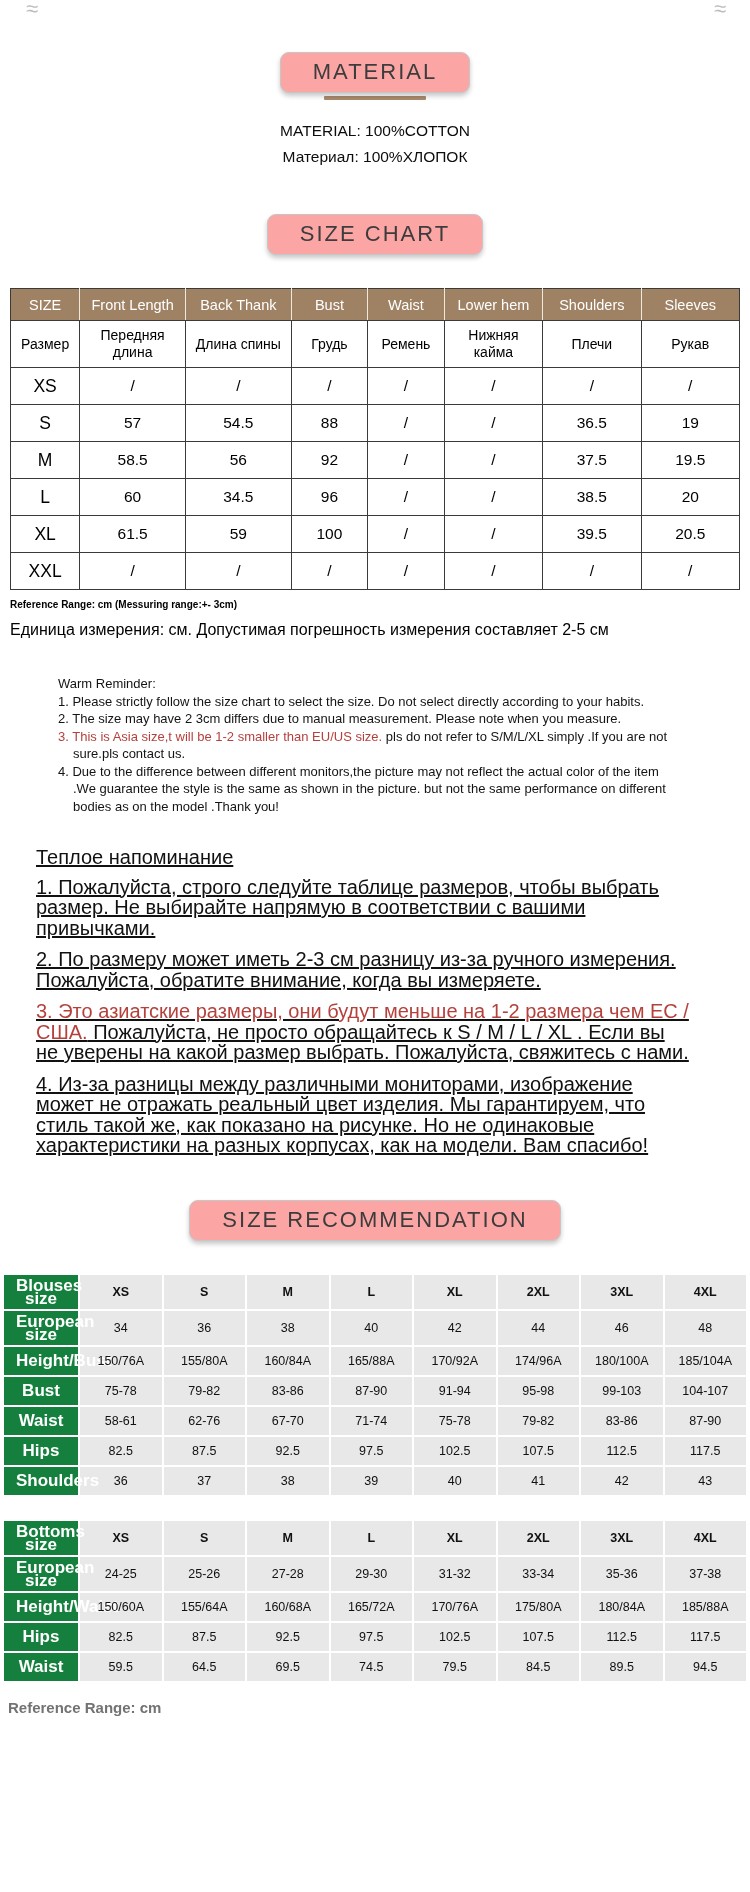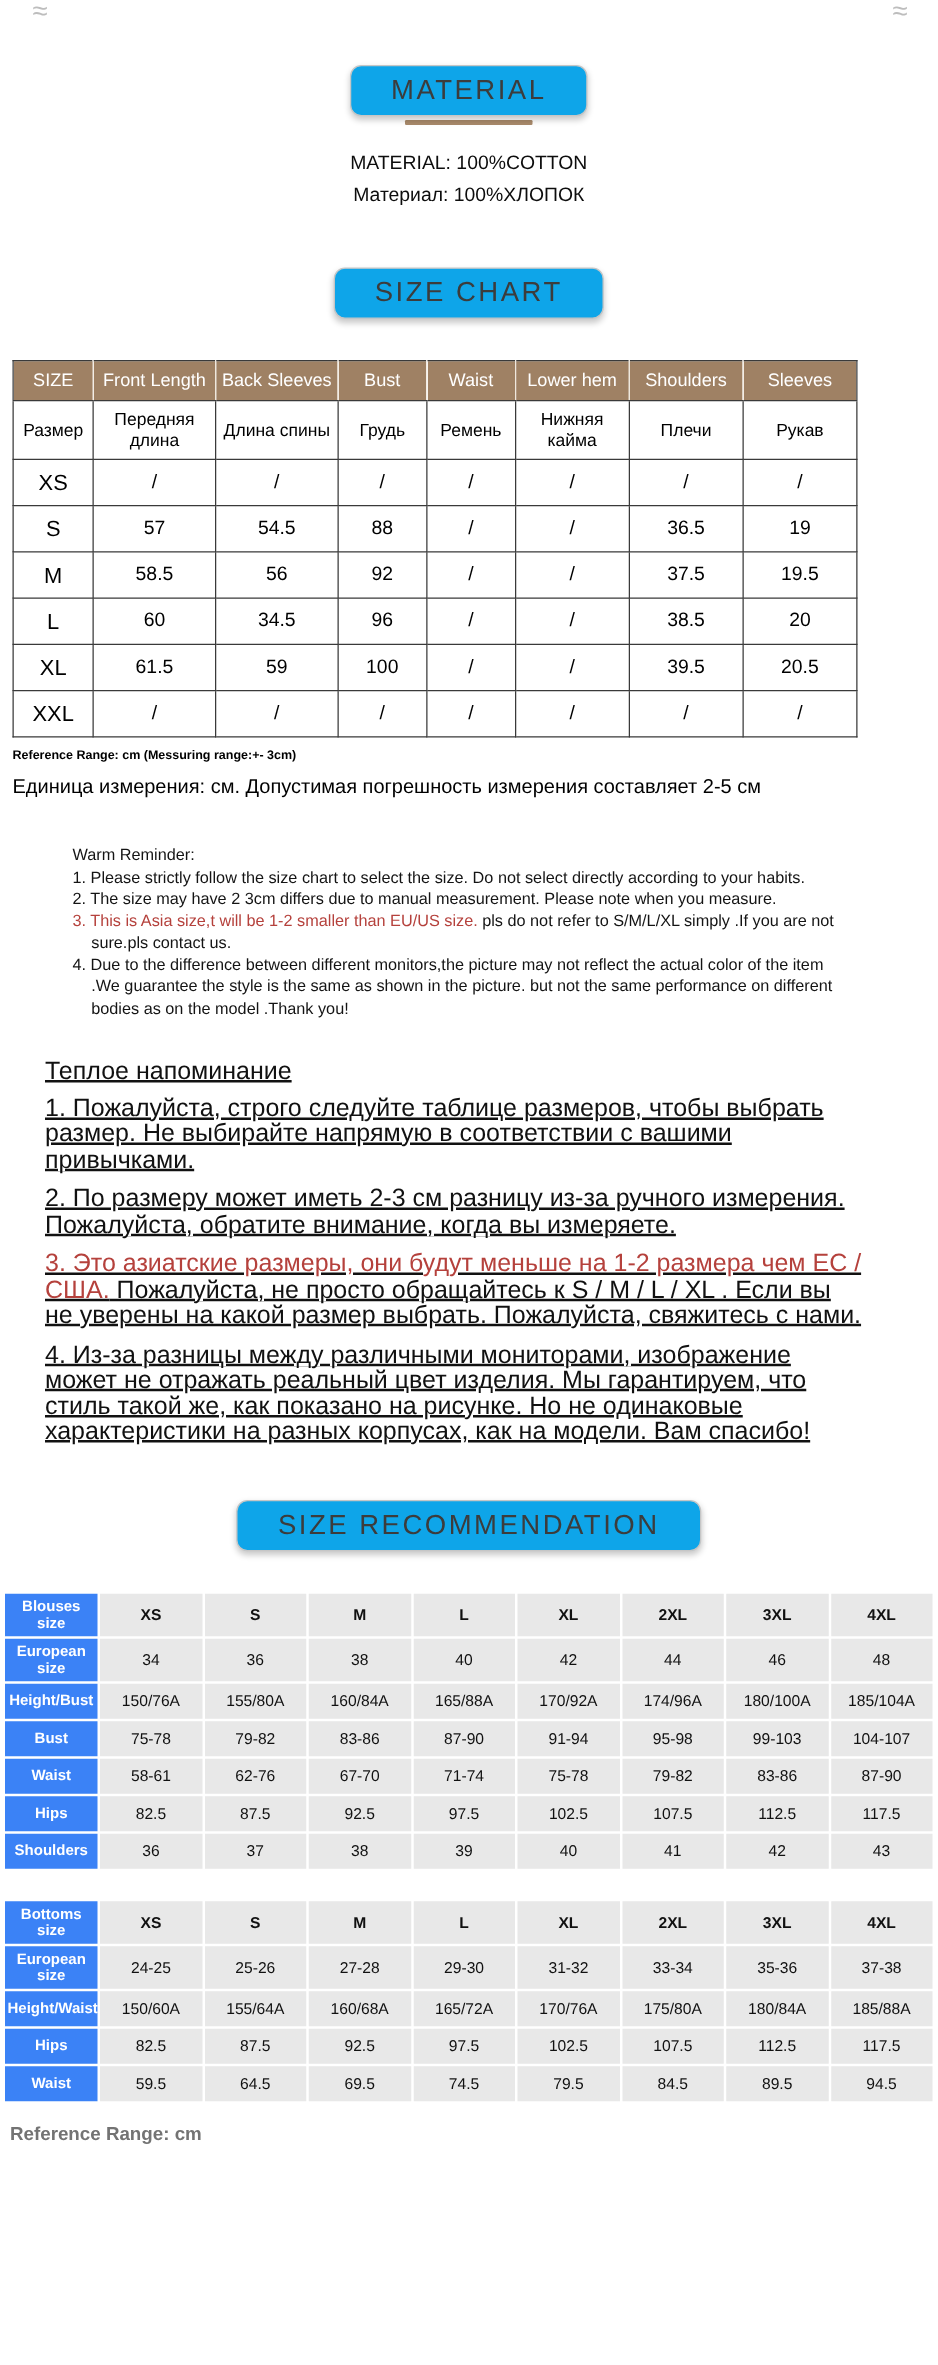--- a/index.html
+++ b/index.html
@@ -24,21 +24,21 @@
     letter-spacing: -2px;
     user-select: none;
   }
   .squiggle.left { left: 26px; }
   .squiggle.right { right: 26px; }
 
   
   .title-box {
     width: max-content;
     margin: 0 auto;
-    background: #0ea5e9;
+    background: #fca5a5;
     border: 1px solid #c6c6c6;
     border-radius: 9px;
     box-shadow: 0 3px 5px rgba(0,0,0,.22);
     padding: 6px 32px 7px;
     text-align: left;
     position: relative;
   }
   .title-text {
     font-size: 22px;
     letter-spacing: 2px;
@@ -58,21 +58,21 @@
     text-align: center;
     font-size: 15.5px;
     line-height: 26px;
     color: #0d0d0d;
   }
   .mt-sizechart { margin-top: 44px; }
   .mt-rec { margin-top: 44px; }
 
   
   table.size-chart {
-    width: 676px;
+    width: 730px;
     margin: 33px 10px 0;
     border-collapse: collapse;
     table-layout: fixed;
     border: 1px solid #3a3a3a;
   }
   .size-chart th, .size-chart td {
     text-align: center;
     vertical-align: middle;
     padding: 0 2px;
     overflow: hidden;
@@ -146,25 +146,25 @@
   table.rec {
     width: 746px;
     margin: 32px 2px 0;
     border-collapse: separate;
     border-spacing: 2px;
     table-layout: fixed;
   }
   table.rec.bottoms { margin-top: 22px; }
   .rec td { text-align: center; vertical-align: middle; }
   .rec td.rec-label {
-    background: #3b82f6;
+    background: #15803d;
     color: #fff;
-    font-size: 12px;
+    font-size: 17px;
     font-weight: bold;
-    padding: 4px 2px;
+    padding: 4px 12px;
     line-height: 13px;
   }
   .rec td.rec-val {
     background: #e8e8e8;
     font-size: 12.5px;
     color: #111;
     height: 26px;
   }
   .rec tr:first-child td.rec-val { font-weight: bold; }
 
@@ -205,21 +205,21 @@
       <col style="width:10.5%">
       <col style="width:10.5%">
       <col style="width:13.5%">
       <col style="width:13.5%">
       <col style="width:13.5%">
     </colgroup>
     <thead>
       <tr class="hdr-en">
           <th>SIZE</th>
           <th>Front Length</th>
-          <th>Back Sleeves</th>
+          <th>Back Thank</th>
           <th>Bust</th>
           <th>Waist</th>
           <th>Lower hem</th>
           <th>Shoulders</th>
           <th>Sleeves</th>
         </tr>
       <tr class="hdr-ru">
           <th>Размер</th>
           <th>Передняя длина</th>
           <th>Длина спины</th>

